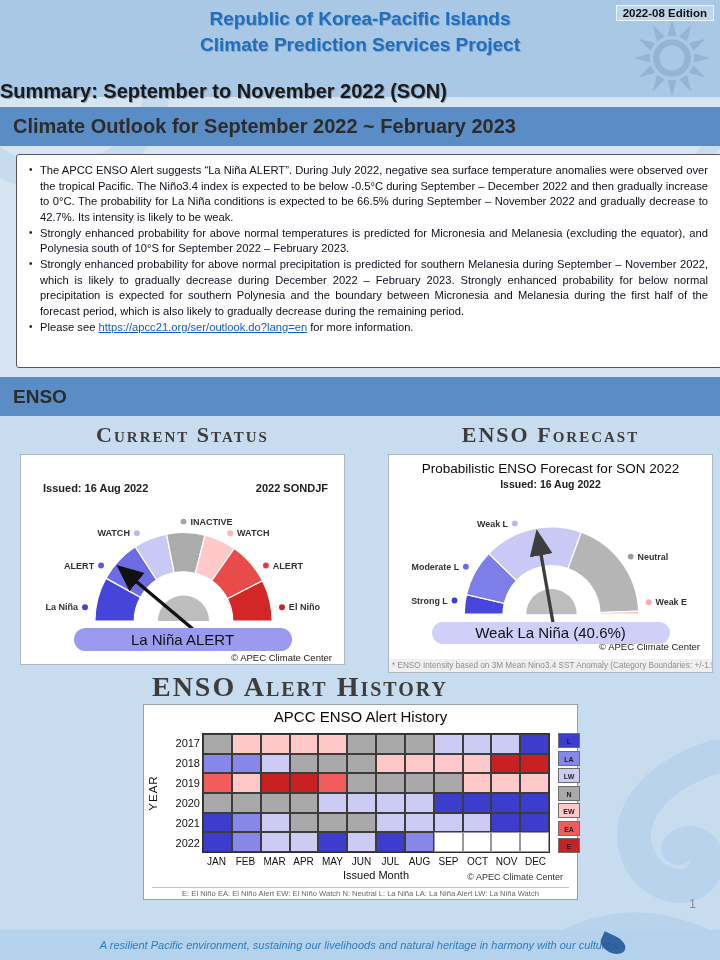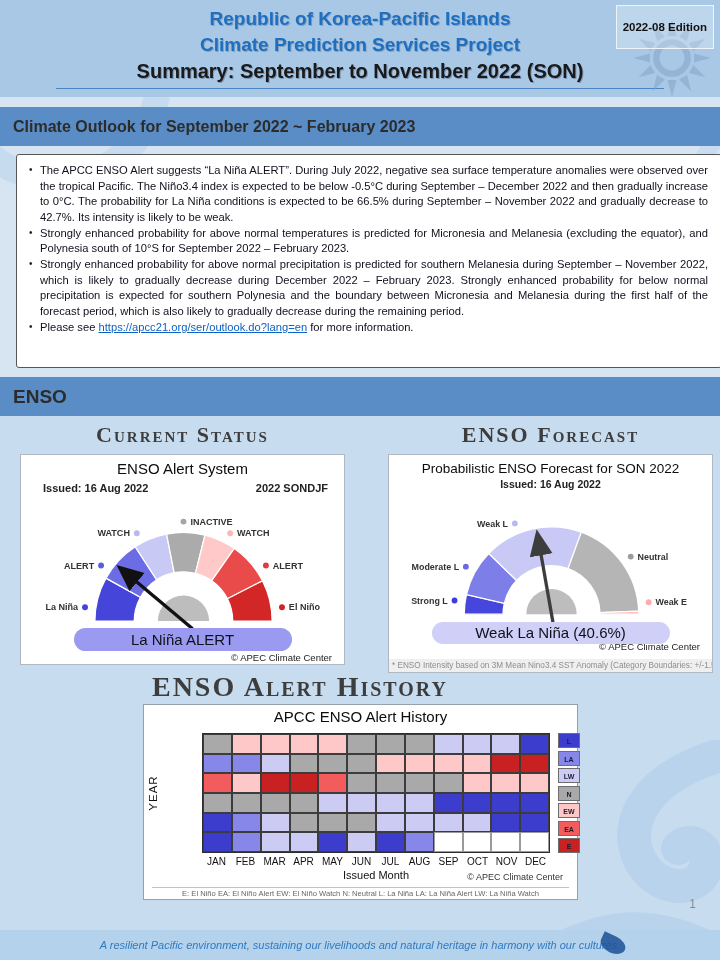--- a/index.html
+++ b/index.html
@@ -4,31 +4,31 @@
 <style>
   html,body{margin:0;padding:0;}
   body{font-family:"Liberation Sans",sans-serif;}
   #page{position:relative;width:720px;height:960px;background:#d7e4f1;overflow:hidden;}
 
   
   .header-band{position:absolute;left:0;top:0;width:720px;height:97px;background:#a9c8e6;z-index:2;}
   .hdr-line1,.hdr-line2{text-align:center;font-weight:bold;font-size:19px;color:#1f6fc0;
     text-shadow:1px 1px 0 rgba(70,90,120,.35);line-height:26px;}
   .hdr-line1{margin-top:6px;}
-  .hdr-line3{text-align:center;font-weight:bold;font-size:20px;color:#1a1a1a;
-    text-shadow:1px 1px 0 rgba(90,110,140,.55);line-height:27px;}
+  .hdr-line3{font-weight:bold;font-size:20px;color:#1a1a1a;
+    text-shadow:1px 1px 0 rgba(90,110,140,.55);line-height:27px;margin-top:20px;}
   .hdr-rule{width:608px;margin:3px auto 0;border-top:1.6px solid #4a86c6;}
   .edition-box{position:absolute;right:6px;top:5px;border:1.6px solid #eef4fa;background:rgba(255,255,255,.25);
-    font-size:11.5px;font-weight:bold;color:#111;padding:15px 6px;z-index:3;}
+    font-size:11.5px;font-weight:bold;color:#111;padding:1px 6px;z-index:3;}
   .mandala{position:absolute;right:2px;top:12px;opacity:.5;z-index:0;}
 
   
   .section-bar{position:absolute;left:0;width:720px;height:39px;background:#5a8dc5;z-index:2;
     color:#2c2c2c;font-weight:bold;display:flex;align-items:center;padding-left:13px;box-sizing:border-box;}
-  #outlook-bar{top:107px;font-size:16px;}
+  #outlook-bar{top:107px;font-size:20px;}
   #enso-bar{top:377px;font-size:19px;}
 
   
   .bullet-box{position:absolute;left:16px;top:154px;width:706px;height:214px;background:#fff;
     border:1.5px solid #555;border-radius:3px;box-sizing:border-box;padding:8px 13px 6px 10px;z-index:2;}
   .bullet-box ul{margin:0;padding:0;list-style:none;}
   .bullet-box li{position:relative;padding-left:13px;text-align:justify;font-size:11.2px;
     line-height:1.4;color:#10101e;}
   .bullet-box li::before{content:"\2022";position:absolute;left:2px;top:0;font-size:10px;color:#222;}
   .bullet-box a{color:#0b62c4;text-decoration:underline;}
@@ -149,21 +149,20 @@
 
   <div id="enso-bar" class="section-bar">
     <span>ENSO</span>
   </div>
   <div class="enso-area"></div>
 
   <div id="fc-title" class="panel-title">ENSO Forecast</div>
   <div id="cs-title" class="panel-title">Current Status</div>
 
   <div id="gauge1-card" class="card">
-    <div class="g-title">ENSO Alert System</div>
     <div class="g-issued">Issued: 16 Aug 2022</div>
     <div class="g-period">2022 SONDJF</div>
     <svg id="gauge1-svg" class="gauge-svg" viewBox="0 0 330 132">
         <path d="M75.0 126.0 A90 90 0 0 1 86.3 82.4 L121.3 101.8 A50 50 0 0 0 115.0 126.0 Z" fill="#4545da" stroke="#fff" stroke-width="1.3"></path>
         <path d="M86.3 82.4 A90 90 0 0 1 116.0 50.5 L137.8 84.1 A50 50 0 0 0 121.3 101.8 Z" fill="#6c6ce5" stroke="#fff" stroke-width="1.3"></path>
         <path d="M116.0 50.5 A90 90 0 0 1 147.8 37.7 L155.5 76.9 A50 50 0 0 0 137.8 84.1 Z" fill="#c9c9f6" stroke="#fff" stroke-width="1.3"></path>
         <path d="M147.8 37.7 A90 90 0 0 1 186.8 38.7 L177.1 77.5 A50 50 0 0 0 155.5 76.9 Z" fill="#ababab" stroke="#fff" stroke-width="1.3"></path>
         <path d="M186.8 38.7 A90 90 0 0 1 216.6 52.3 L193.7 85.0 A50 50 0 0 0 177.1 77.5 Z" fill="#ffc9c9" stroke="#fff" stroke-width="1.3"></path>
         <path d="M216.6 52.3 A90 90 0 0 1 245.2 85.1 L209.6 103.3 A50 50 0 0 0 193.7 85.0 Z" fill="#e94b4b" stroke="#fff" stroke-width="1.3"></path>
         <path d="M245.2 85.1 A90 90 0 0 1 255.0 126.0 L215.0 126.0 A50 50 0 0 0 209.6 103.3 Z" fill="#d32626" stroke="#fff" stroke-width="1.3"></path>
@@ -222,20 +221,28 @@
       </svg>
     <div id="gauge2-pill" class="status-pill">Weak La Niña (40.6%)</div>
     <div id="gauge2-credit" class="g-credit">© APEC Climate Center</div>
     <div class="g-footnote">* ENSO Intensity based on 3M Mean Nino3.4 SST Anomaly (Category Boundaries: +/-1.5, 1.0, 0.5°C)</div>
   </div>
 
   <div id="hist-title" class="panel-title">ENSO Alert History</div>
   <div id="hist-card" class="card">
     <div class="h-title">APCC ENSO Alert History</div>
     <div class="h-ylab">YEAR</div>
+    <div class="h-years">
+        <div>2017</div>
+        <div>2018</div>
+        <div>2019</div>
+        <div>2020</div>
+        <div>2021</div>
+        <div>2022</div>
+      </div>
     <div class="h-grid">
         <div style="background: rgb(169, 169, 169);"></div>
         <div style="background: rgb(255, 200, 200);"></div>
         <div style="background: rgb(255, 200, 200);"></div>
         <div style="background: rgb(255, 200, 200);"></div>
         <div style="background: rgb(255, 200, 200);"></div>
         <div style="background: rgb(169, 169, 169);"></div>
         <div style="background: rgb(169, 169, 169);"></div>
         <div style="background: rgb(169, 169, 169);"></div>
         <div style="background: rgb(203, 203, 244);"></div>

